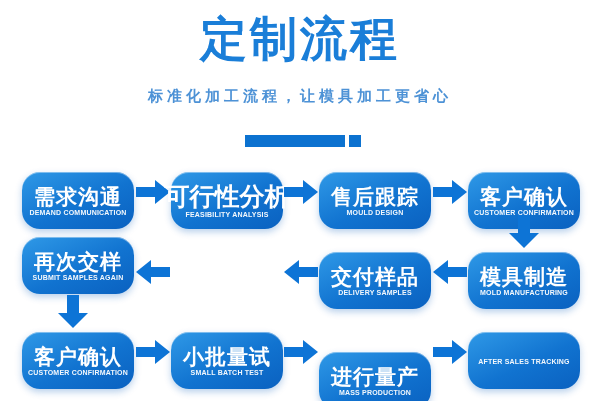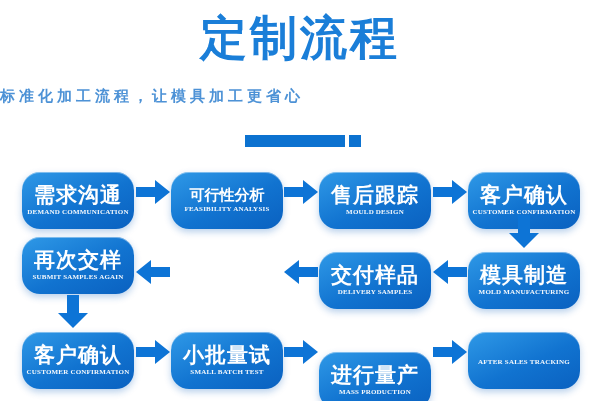--- a/index.html
+++ b/index.html
@@ -3,48 +3,48 @@
 <meta charset="utf-8">
 <style>
   :root{
     --title:#1a7ed8; --subtitle:#4d92d6; --decor-bar:#0c72d0;
     --box-top:#2f99e7; --box-mid:#1173d0; --box-bottom:#0a61c0;
     --arrow:#0d74d6; --box-text:#ffffff; --bg:#ffffff;
   }
   html,body{margin:0;padding:0;}
   .canvas{
     position:relative;width:600px;height:401px;background:var(--bg);
-    font-family:Liberation Serif, serif;overflow:hidden;
+    font-family:Liberation Sans, sans-serif;overflow:hidden;
   }
   .title{
     position:absolute;top:14px;left:0;right:0;text-align:center;
     font-size:47px;line-height:1.05;font-weight:bold;color:var(--title);
     letter-spacing:3px;
   }
   .subtitle{
-    position:absolute;top:87px;left:0;right:0;text-align:left;
+    position:absolute;top:87px;left:0;right:0;text-align:center;
     font-size:15px;font-weight:bold;color:var(--subtitle);letter-spacing:4px;
   }
   .decor-bar{
     position:absolute;left:245px;top:135px;width:100px;height:12px;
     background:var(--decor-bar);
   }
   .decor-dot{
     position:absolute;left:349px;top:135px;width:12px;height:12px;
     background:var(--decor-bar);
   }
   .step{
     position:absolute;width:112px;height:57px;border-radius:18px;
     background:linear-gradient(155deg,var(--box-top) 0%,var(--box-mid) 55%,var(--box-bottom) 100%);
     box-shadow:0 3px 7px rgba(20,100,190,0.30), inset 0 1px 0 rgba(255,255,255,0.40);
     color:var(--box-text);
     display:flex;flex-direction:column;align-items:center;justify-content:center;
   }
   .step .zh{font-size:21px;font-weight:bold;letter-spacing:1px;line-height:1;white-space:nowrap;}
-  .step .zh.tight{font-size:15px;letter-spacing:0;}
+  .step .zh.tight{font-size:25px;letter-spacing:0;}
   .step .en{font-size:7px;font-weight:bold;letter-spacing:0.2px;margin-top:2px;white-space:nowrap;opacity:.95;}
   
   .arrow-h{position:absolute;width:34px;height:24px;}
   .arrow-h .bar{position:absolute;left:0;top:7px;width:20px;height:10px;background:var(--arrow);}
   .arrow-h .head{
     position:absolute;left:19px;top:0;width:0;height:0;
     border-left:15px solid var(--arrow);
     border-top:12px solid transparent;border-bottom:12px solid transparent;
   }
   .arrow-h.left{transform:scaleX(-1);}

